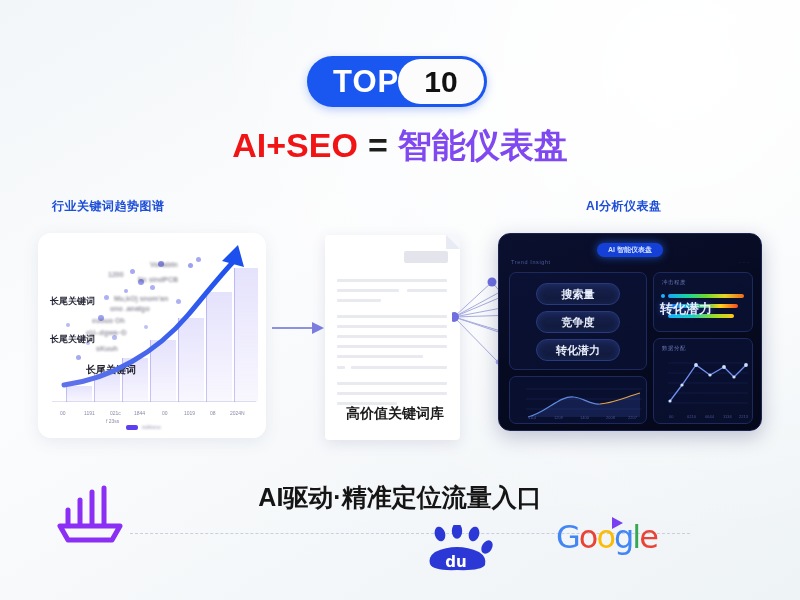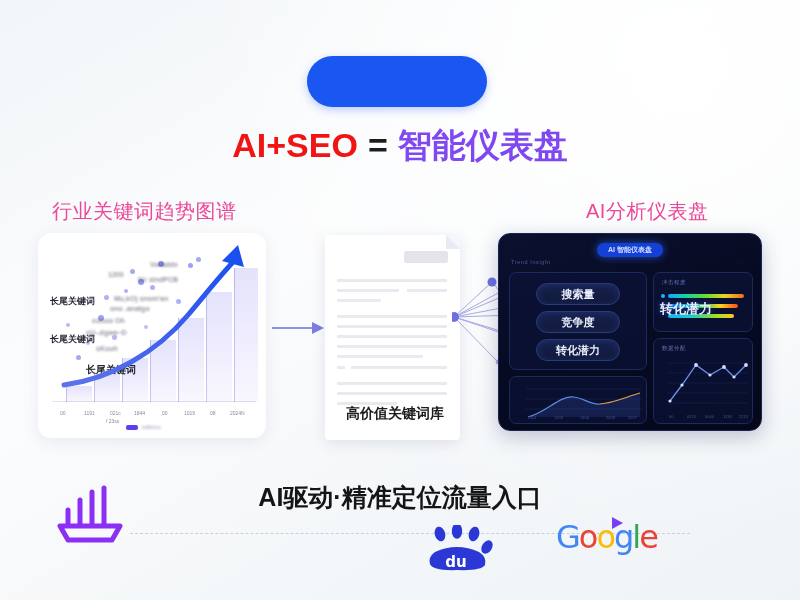--- a/index.html
+++ b/index.html
@@ -44,21 +44,21 @@
     text-align: center; white-space: nowrap;
     font-size: 34px; font-weight: 700; line-height: 1;
   }
   #headline .hl-red { color: #f01414; }
   #headline .hl-eq  { color: #1c1c1c; margin: 0 10px; }
   #headline .hl-pur { color: #8048f0; }
 
   
   .section-caption {
     position: absolute;
-    font-size: 20px; font-weight: 400; color: #ec4899;
+    font-size: 12px; font-weight: 700; color: #1d4ed8;
     letter-spacing: .5px; white-space: nowrap;
   }
   #caption-left  { left: 52px;  top: 198px; }
   #caption-right { left: 586px; top: 198px; }
 
   
   #left-card {
     position: absolute; left: 38px; top: 233px;
     width: 228px; height: 205px;
     background: #ffffff; border-radius: 13px;
@@ -219,20 +219,24 @@
     width: 0; height: 0;
     border-left: 11px solid #7b3ff2;
     border-top: 6px solid transparent;
     border-bottom: 6px solid transparent;
   }
 </style>
 </head>
 <body>
 
 <div id="top-badge">
+  <span class="tb-word">TOP</span>
+  <span class="tb-num-wrap">
+    <span class="tb-num">10</span>
+  </span>
 </div>
 
 <div id="headline">
   <span class="hl-red">AI+SEO</span><span class="hl-eq">=</span><span class="hl-pur">智能仪表盘</span>
 </div>
 
 <div id="caption-left" class="section-caption">行业关键词趋势图谱</div>
 <div id="caption-right" class="section-caption">AI分析仪表盘</div>
 
 <div id="left-card">

